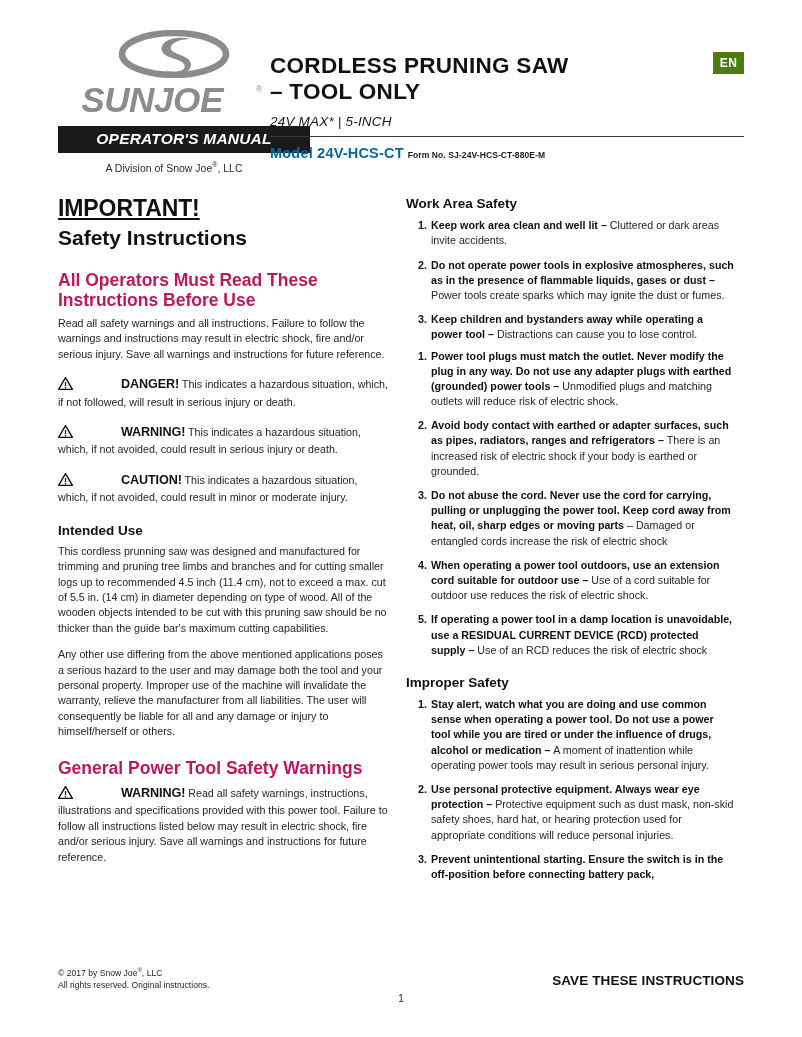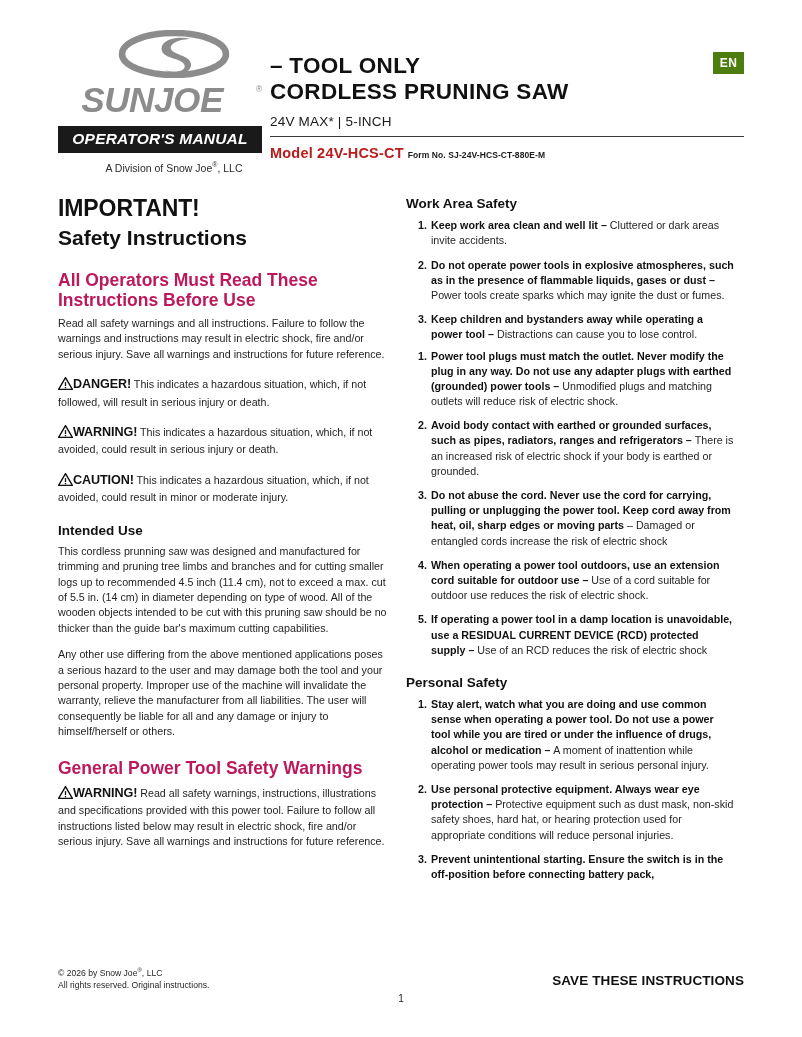--- a/index.html
+++ b/index.html
@@ -52,21 +52,21 @@
   .op-manual {
     margin-top: 4px;
     background: #1a1a1a;
     color: #ffffff;
     font-weight: bold;
     font-style: italic;
     font-size: 15.5px;
     letter-spacing: 0.2px;
     text-align: center;
     padding: 4px 6px 5px 6px;
-    width: 204px;
+    width: 252px;
     box-sizing: border-box;
   }
   .division {
     margin-top: 8px;
     text-align: center;
     font-size: 10.5px;
     color: #2b2b2b;
     width: 232px;
   }
   .division sup {
@@ -86,34 +86,35 @@
     line-height: 1.16;
     letter-spacing: 0.3px;
     color: #111111;
     margin: 0;
   }
   .product-sub {
     margin-top: 9px;
     font-size: 13.5px;
     color: #1a1a1a;
     letter-spacing: 0.2px;
+    font-style: italic;
   }
   .rule {
     margin-top: 7px;
     border-top: 1.6px solid #3a3a3a;
     width: 474px;
   }
   .model-line {
     margin-top: 7px;
     white-space: nowrap;
   }
   .model-name {
     font-size: 14.5px;
     font-weight: bold;
-    color: #b91c1c;
+    color: #0369a1;
     letter-spacing: 0.2px;
   }
   .form-no {
     font-size: 8.5px;
     font-weight: bold;
     color: #1a1a1a;
     letter-spacing: 0.1px;
     margin-left: 4px;
   }
 
@@ -148,20 +149,21 @@
   .col-left { left: 0; }
   .col-right { left: 348px; }
 
   h1.big {
     font-size: 23px;
     font-weight: bold;
     margin: 0;
     line-height: 1.12;
     letter-spacing: -0.1px;
     color: #111111;
+    text-decoration: underline;
   }
   h2.sub {
     font-size: 21px;
     font-weight: bold;
     margin: 3px 0 0 0;
     line-height: 1.2;
     color: #111111;
   }
   h2.section-big {
     font-size: 17.5px;
@@ -191,20 +193,21 @@
     font-size: 10.7px;
     line-height: 1.44;
     margin: 13px 0 0 0;
     color: #1f1f1f;
   }
   .signal-word {
     font-weight: bold;
     font-size: 12.6px;
     letter-spacing: -0.1px;
     color: #111111;
+    margin-left: 48px;
   }
   .tri {
     display: inline-block;
     vertical-align: -2px;
     margin-right: 0px;
   }
 
   ol.numlist {
     margin: 6px 0 0 0;
     padding: 0 0 0 25px;
@@ -291,22 +294,22 @@
 
       <div class="op-manual">OPERATOR'S MANUAL</div>
 
       <div class="division">
         <span>A Division of Snow Joe</span><sup>®</sup><span>, LLC</span>
       </div>
     </div>
 
     <div class="title-block">
       <div class="product-title">
+        <div>CORDLESS PRUNING SAW</div>
         <div>– TOOL ONLY</div>
-        <div>CORDLESS PRUNING SAW</div>
       </div>
       <div class="product-sub">24V MAX*  |  5-INCH</div>
       <div class="rule"></div>
       <div class="model-line">
         <span class="model-name">Model 24V-HCS-CT</span><span class="form-no">Form No. SJ-24V-HCS-CT-880E-M</span>
       </div>
     </div>
 
     <div class="lang-badge">EN</div>
   </div>
@@ -381,50 +384,50 @@
         <li>
           <span class="lead">Keep children and bystanders away while operating a power tool – </span><span>Distractions can cause you to lose control.</span>
         </li>
       </ol>
 
       <ol class="numlist">
         <li>
           <span class="lead">Power tool plugs must match the outlet. Never modify the plug in any way. Do not use any adapter plugs with earthed (grounded) power tools – </span><span>Unmodified plugs and matching outlets will reduce risk of electric shock.</span>
         </li>
         <li>
-          <span class="lead">Avoid body contact with earthed or grounded surfaces, such as pipes, radiators, ranges and refrigerators – </span><span>There is an increased risk of electric shock if your body is earthed or grounded.</span>
+          <span class="lead">Avoid body contact with earthed or adapter surfaces, such as pipes, radiators, ranges and refrigerators – </span><span>There is an increased risk of electric shock if your body is earthed or grounded.</span>
         </li>
         <li>
           <span class="lead">Do not abuse the cord. Never use the cord for carrying, pulling or unplugging the power tool. Keep cord away from heat, oil, sharp edges or moving parts </span><span>– Damaged or entangled cords increase the risk of electric shock</span>
         </li>
         <li>
           <span class="lead">When operating a power tool outdoors, use an extension cord suitable for outdoor use – </span><span>Use of a cord suitable for outdoor use reduces the risk of electric shock.</span>
         </li>
         <li>
           <span class="lead">If operating a power tool in a damp location is unavoidable, use a RESIDUAL CURRENT DEVICE (RCD) protected supply – </span><span>Use of an RCD reduces the risk of electric shock</span>
         </li>
       </ol>
 
-      <h3 class="section">Personal Safety</h3>
+      <h3 class="section">Improper Safety</h3>
       <ol class="numlist">
         <li>
           <span class="lead">Stay alert, watch what you are doing and use common sense when operating a power tool. Do not use a power tool while you are tired or under the influence of drugs, alcohol or medication – </span><span>A moment of inattention while operating power tools may result in serious personal injury.</span>
         </li>
         <li>
           <span class="lead">Use personal protective equipment. Always wear eye protection – </span><span>Protective equipment such as dust mask, non-skid safety shoes, hard hat, or hearing protection used for appropriate conditions will reduce personal injuries.</span>
         </li>
         <li>
           <span class="lead">Prevent unintentional starting. Ensure the switch is in the off-position before connecting battery pack,</span><span></span>
         </li>
       </ol>
     </div>
   </div>
 
   <div class="footer">
     <div class="copyright">
-      <div><span>© 2026 by Snow Joe</span><sup>®</sup><span>, LLC</span></div>
+      <div><span>© 2017 by Snow Joe</span><sup>®</sup><span>, LLC</span></div>
       <div>All rights reserved. Original instructions.</div>
     </div>
     <div class="save-note">SAVE THESE INSTRUCTIONS</div>
     <div class="page-num">1</div>
   </div>
 
 </div>
 
 </body></html>

